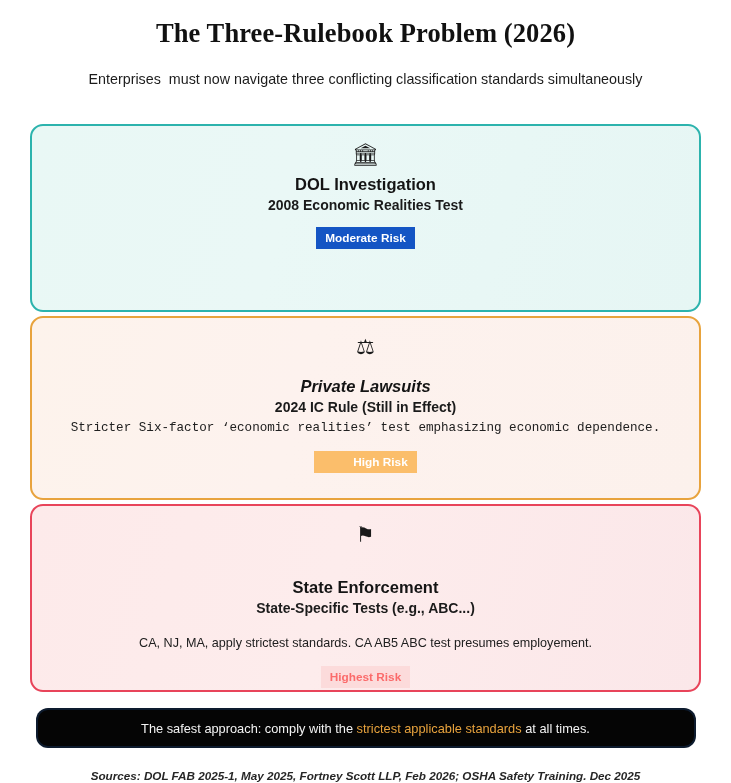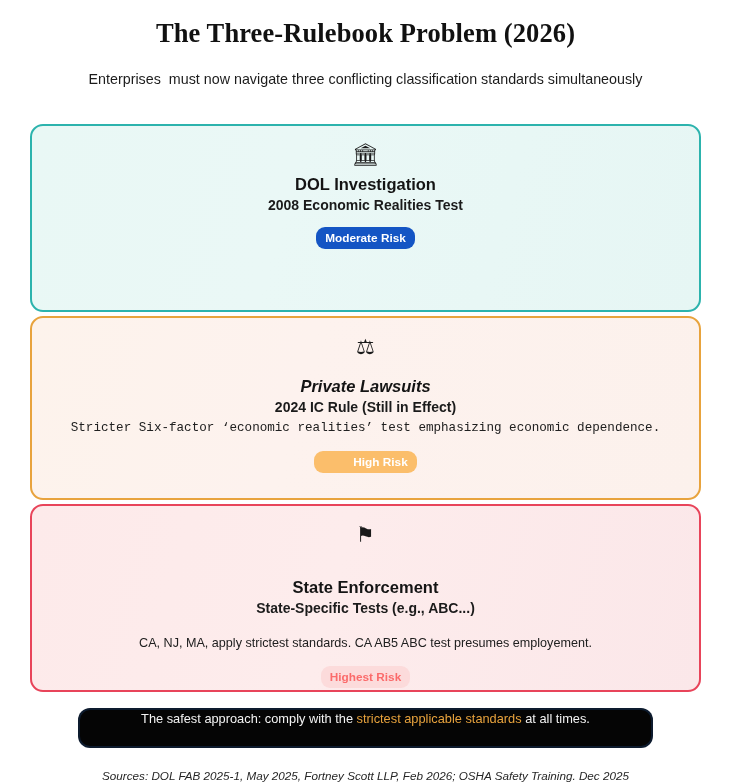--- a/index.html
+++ b/index.html
@@ -114,21 +114,21 @@
   .card-desc {
     font-family: "Liberation Sans", sans-serif;
     font-size: 12.6px;
     color: #202020;
     line-height: 17px;
     margin-top: 22px;
   }
 
   .badge {
     display: inline-block;
-    border-radius: 9px;
+    border-radius: 0;
     font-family: "Liberation Sans", sans-serif;
     font-weight: bold;
     font-size: 11.8px;
     line-height: 14px;
     padding: 4px 9px 4px 9px;
     margin-top: 14px;
   }
   .badge-moderate {
     background: #1455c4;
     color: #ffffff;
@@ -147,45 +147,46 @@
   .card-2 .card-icon { font-size: 21px; }
   .card-2 .card-title { margin-top: 16px; font-style: italic; }
   .card-2 .card-desc { margin-top: 5px; font-family: Liberation Mono, monospace; }
 
   .card-3 .card-icon { font-size: 21px; }
   .card-3 .card-title { margin-top: 29px; }
   .card-3 .card-desc { margin-top: 19px; }
 
   
   .banner {
-    width: 571px;
+    width: 656px;
     margin: 18px auto 0 auto;
     box-sizing: border-box;
     height: 46px;
     border-radius: 10px;
     background: #050505;
     display: flex;
-    align-items: flex-start;
+    align-items: center;
     justify-content: center;
     box-shadow: 0 0 0 2px #0d1b2e;
   }
   .banner-text {
     font-family: "Liberation Sans", sans-serif;
     font-size: 12.8px;
     color: #f4f4f4;
     line-height: 17px;
   }
   .banner-highlight {
     color: #e8a33d;
   }
 
   
   .footer {
     text-align: center;
     margin-top: 22px;
+    font-weight: bold;
   }
   .footer-text {
     font-family: "Liberation Sans", sans-serif;
     font-style: italic;
     font-size: 11.7px;
     color: #262626;
     line-height: 15px;
   }
 </style>
 </head>

